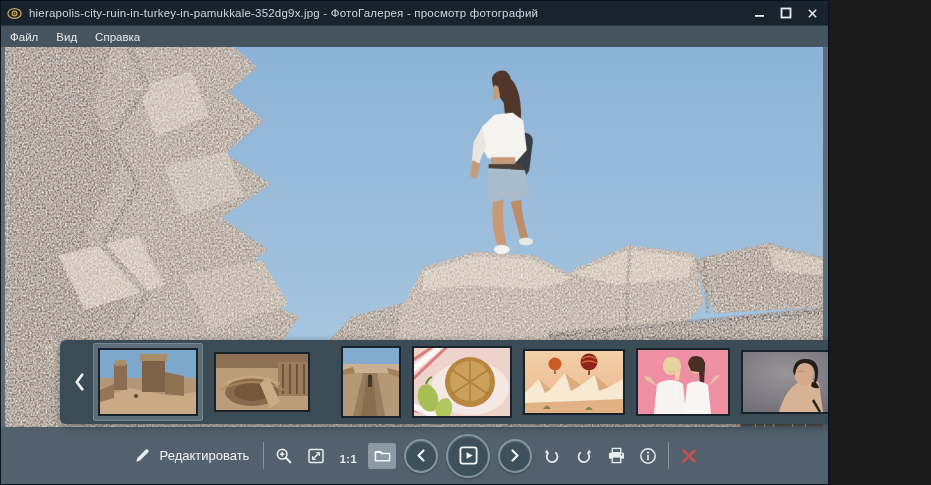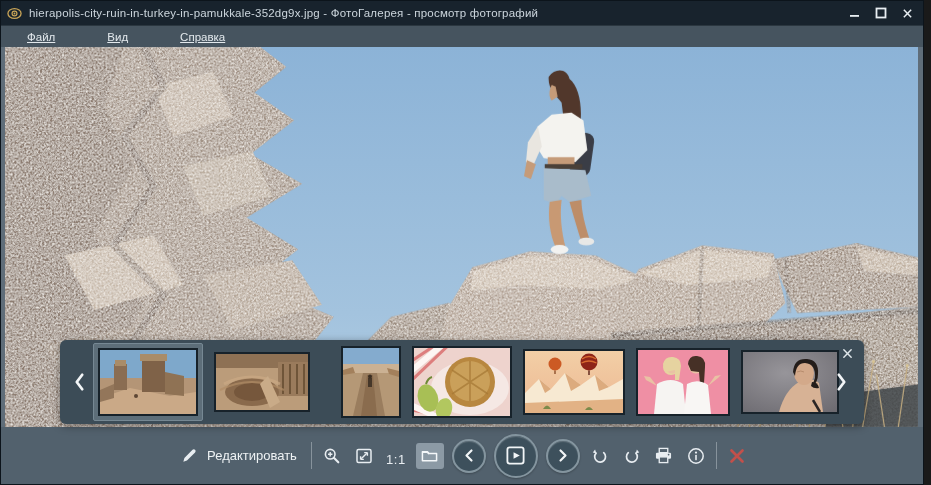--- a/index.html
+++ b/index.html
@@ -1,38 +1,38 @@
 <!DOCTYPE html>
 <html style="--titlebar-bg: #18232d; --menubar-bg: #46545f; --viewer-frame: #5f6d79; --toolbar-bg: #52616d; --filmstrip-bg: #3c4c57; --selection-bg: #5d6e79; --icon: #e8edf1; --close-red: #c2504b; --sky-top: #8cb3d7; --sky-bottom: #b3cfe4;"><head>
 <meta charset="utf-8">
 <style>
   html,body{margin:0;padding:0;background:#1a1a1a;}
   .window{
-    width:924px;height:485px;box-sizing:border-box;position:relative;
+    width:829px;height:485px;box-sizing:border-box;position:relative;
     display:flex;flex-direction:column;overflow:hidden;
     font-family:"Liberation Sans",sans-serif;
     border:1px solid #0c141b;background:var(--viewer-frame,#5f6d79);
   }
   
   .titlebar{
     flex:0 0 24px;background:var(--titlebar-bg,#18232d);
     display:flex;align-items:center;padding:0 4px 0 6px;
     color:#ccd6dd;font-size:11.5px;
   }
   .app-icon{width:15px;height:15px;margin-right:7px;flex:0 0 auto;}
   .title-text{flex:1;white-space:nowrap;overflow:hidden;text-overflow:ellipsis;letter-spacing:.2px;}
   .win-controls{display:flex;align-items:center;gap:2px;flex:0 0 auto;}
   .win-btn{width:24px;height:20px;display:flex;align-items:center;justify-content:center;cursor:default;}
   
   .menubar{
     flex:0 0 21px;background:var(--menubar-bg,#46545f);
     display:flex;align-items:stretch;color:#e3e9ed;font-size:11.5px;
     border-top:1px solid #2b3740;
   }
-  .menu-item{padding:0 26px;display:flex;align-items:center;cursor:default;text-decoration:underline;}
+  .menu-item{padding:0 9px;display:flex;align-items:center;cursor:default;}
   
   .viewer{flex:1 1 auto;position:relative;min-height:0;background:var(--viewer-frame,#5f6d79);}
   .photo{position:absolute;top:0;bottom:0;left:4px;right:5px;overflow:hidden;}
   .photo svg{width:100%;height:100%;display:block;}
   
   .filmstrip{
     position:absolute;left:59px;width:804px;bottom:3px;height:84px;
     background:var(--filmstrip-bg,#3c4c57);border-radius:6px;
     box-shadow:0 2px 8px rgba(0,0,0,.4);
     display:flex;align-items:center;
@@ -51,21 +51,21 @@
   
   .toolbar{
     flex:0 0 57px;background:var(--toolbar-bg,#52616d);
     display:flex;align-items:center;justify-content:center;gap:8px;
     color:var(--icon,#e8edf1);
   }
   .tb-btn{display:flex;align-items:center;justify-content:center;height:30px;min-width:24px;cursor:pointer;}
   .edit-btn{gap:9px;padding:0 6px;}
   .edit-label{font-size:13px;color:#eef2f4;}
   .tb-sep{width:1px;height:27px;background:rgba(235,241,244,.35);}
-  .tb-ratio{font-size:13px;font-weight:normal;letter-spacing:.5px;margin-top:7px;}
+  .tb-ratio{font-size:11px;font-weight:bold;letter-spacing:.5px;margin-top:7px;}
   .tb-folder{width:28px;height:26px;background:#8c9aa5;border-radius:3px;}
   .circle-btn{width:34px;height:34px;border-radius:50%;background:#3d505c;
     border:2px solid #84959f;box-sizing:border-box;
     display:flex;align-items:center;justify-content:center;cursor:pointer;
     box-shadow:inset 0 1px 1px rgba(255,255,255,.18),0 1px 2px rgba(0,0,0,.25);}
   .circle-big{width:44px;height:44px;}
 </style>
 </head>
 <body>
 

